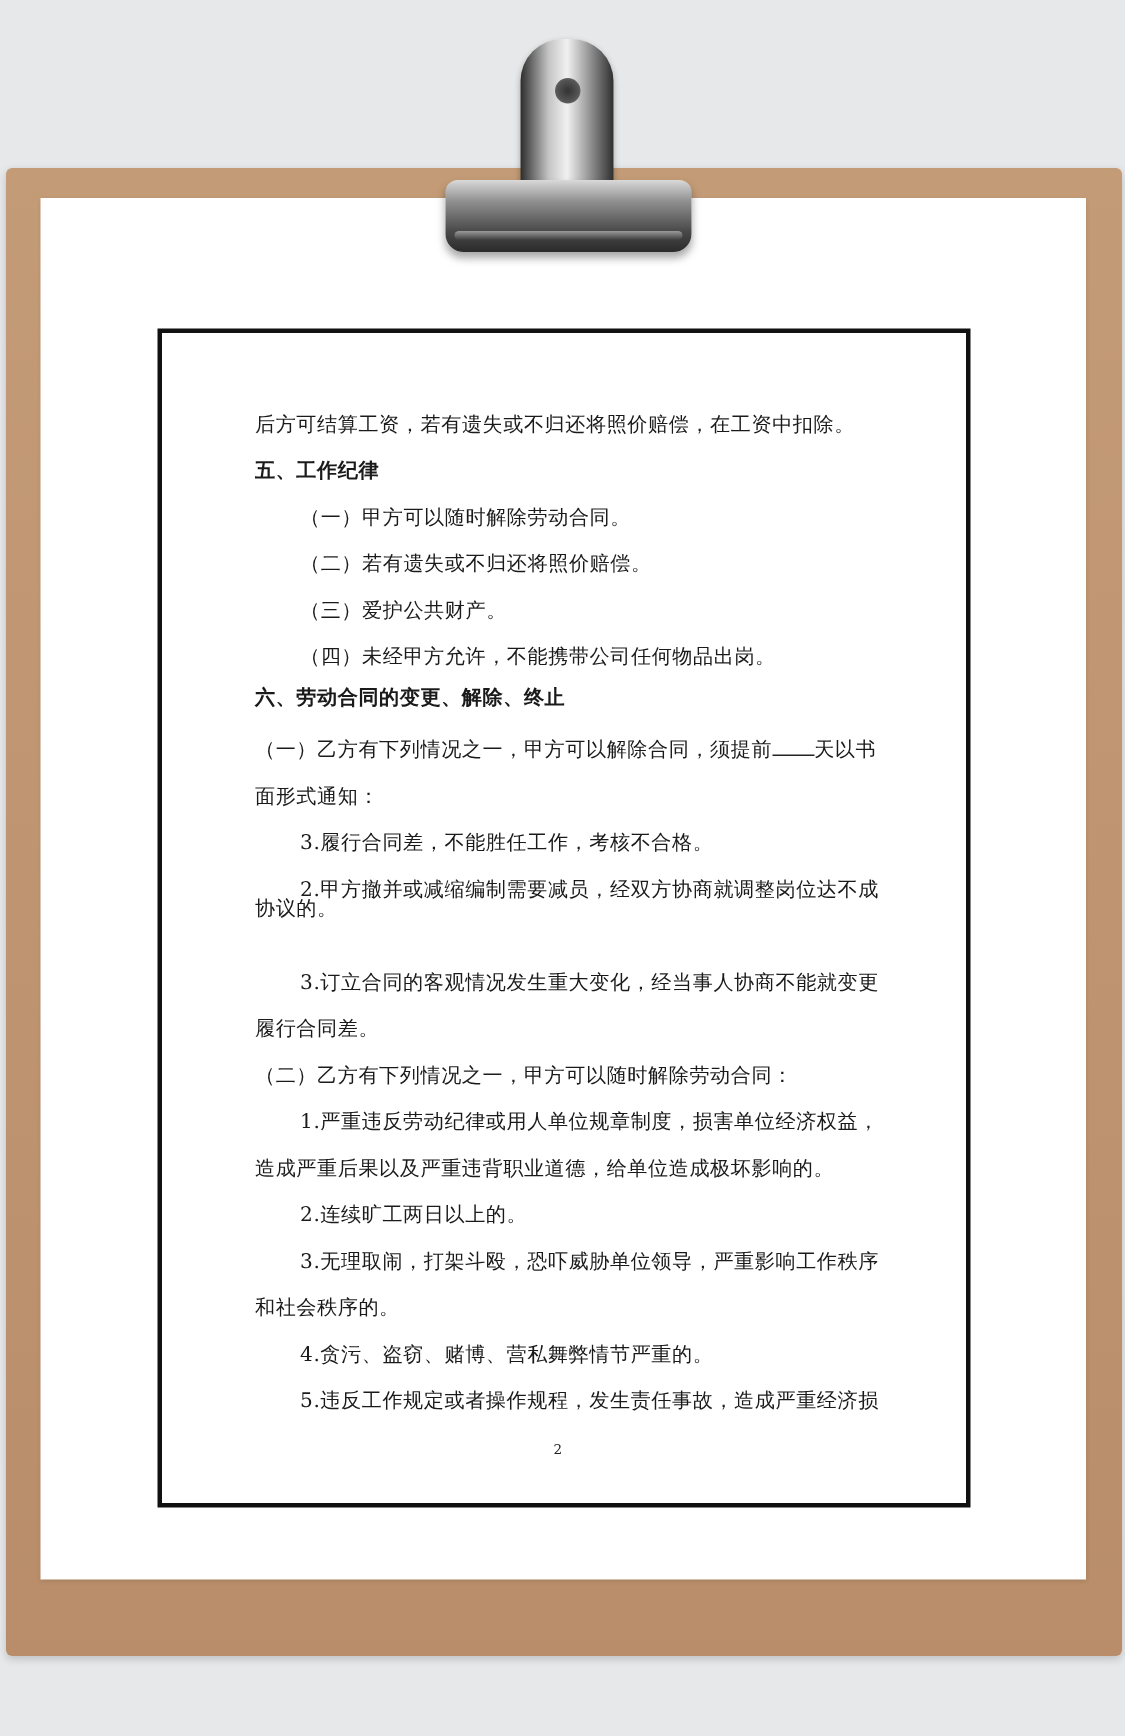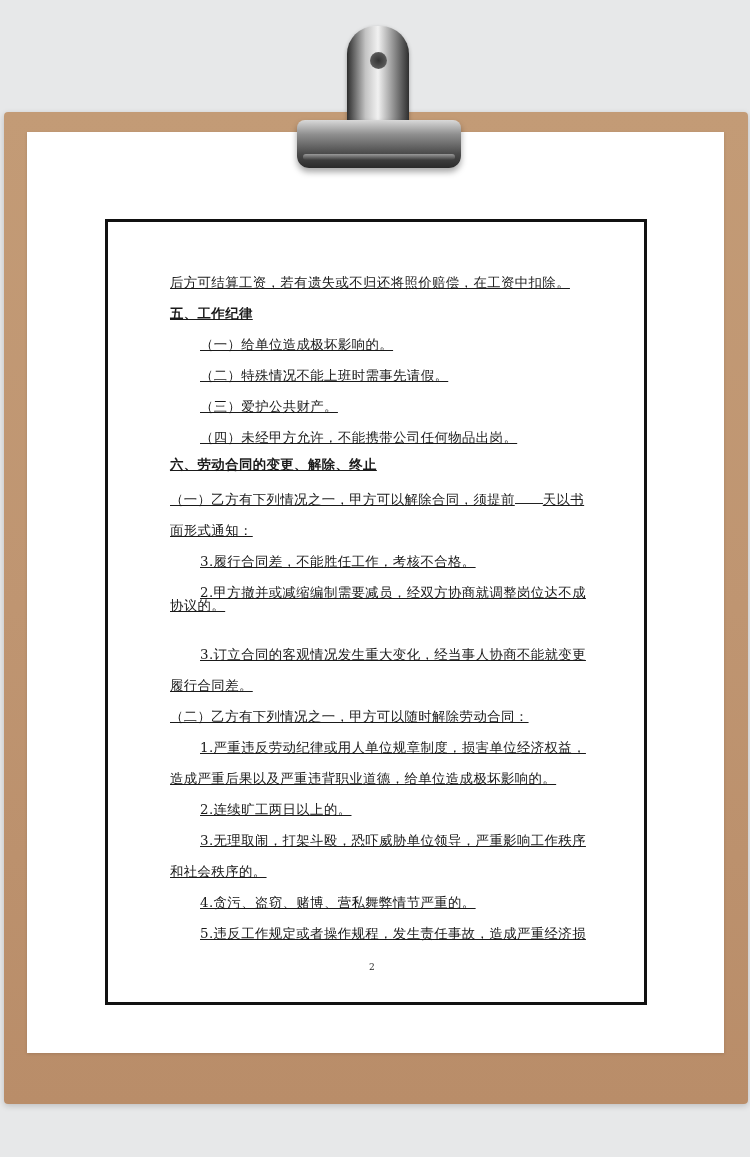--- a/index.html
+++ b/index.html
@@ -43,43 +43,43 @@
   }
   .clip-hole {
     position:absolute; left:370px; top:52px; width:17px; height:17px;
     border-radius:50%;
     background:radial-gradient(circle,#333 0%,#555 60%,#888 100%);
   }
   .doc {
     position:absolute; left:170px; top:268px; width:420px;
     color:#1a1a1a; font-size:13.4px; letter-spacing:0.4px;
   }
-  .line { position:absolute; white-space:nowrap;text-decoration:underline; }
+  .line { position:absolute; white-space:nowrap; }
   .h { font-weight:bold; }
   .blank { display:inline-block; width:28px; border-bottom:1px solid #222; height:12px; vertical-align:baseline; }
   .page-num {
     position:absolute; left:369px; top:962px; font-size:9px; color:#222;
   }
 </style>
 </head>
 <body>
 
 <div class="clipboard"></div>
 <div class="paper"></div>
 <div class="frame"></div>
 
 <div class="clip-ring"></div>
 <div class="clip-hole"></div>
 <div class="clip-base"></div>
 
 <div class="doc">
   <div class="line" style="top:6px;left:0">后方可结算工资，若有遗失或不归还将照价赔偿，在工资中扣除。</div>
   <div class="line h" style="top:37px;left:0">五、工作纪律</div>
-  <div class="line" style="top:68px;left:30px">（一）给单位造成极坏影响的。</div>
-  <div class="line" style="top:99px;left:30px">（二）特殊情况不能上班时需事先请假。</div>
+  <div class="line" style="top:68px;left:30px">（一）甲方可以随时解除劳动合同。</div>
+  <div class="line" style="top:99px;left:30px">（二）若有遗失或不归还将照价赔偿。</div>
   <div class="line" style="top:130px;left:30px">（三）爱护公共财产。</div>
   <div class="line" style="top:161px;left:30px">（四）未经甲方允许，不能携带公司任何物品出岗。</div>
   <div class="line h" style="top:188px;left:0">六、劳动合同的变更、解除、终止</div>
   <div class="line" style="top:223px;left:0">
     <span>（一）乙方有下列情况之一，甲方可以解除合同，须提前</span><span class="blank"></span><span>天以书</span>
   </div>
   <div class="line" style="top:254px;left:0">面形式通知：</div>
   <div class="line" style="top:285px;left:30px">3.履行合同差，不能胜任工作，考核不合格。</div>
   <div class="line" style="top:316px;left:30px">2.甲方撤并或减缩编制需要减员，经双方协商就调整岗位达不成</div>
   <div class="line" style="top:329px;left:0">协议的。</div>

